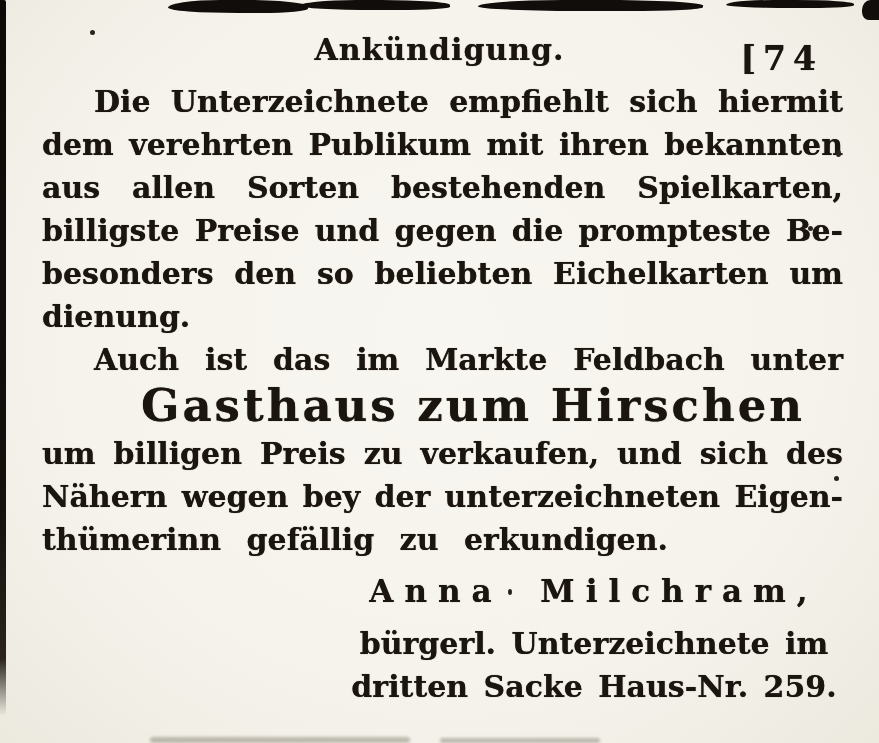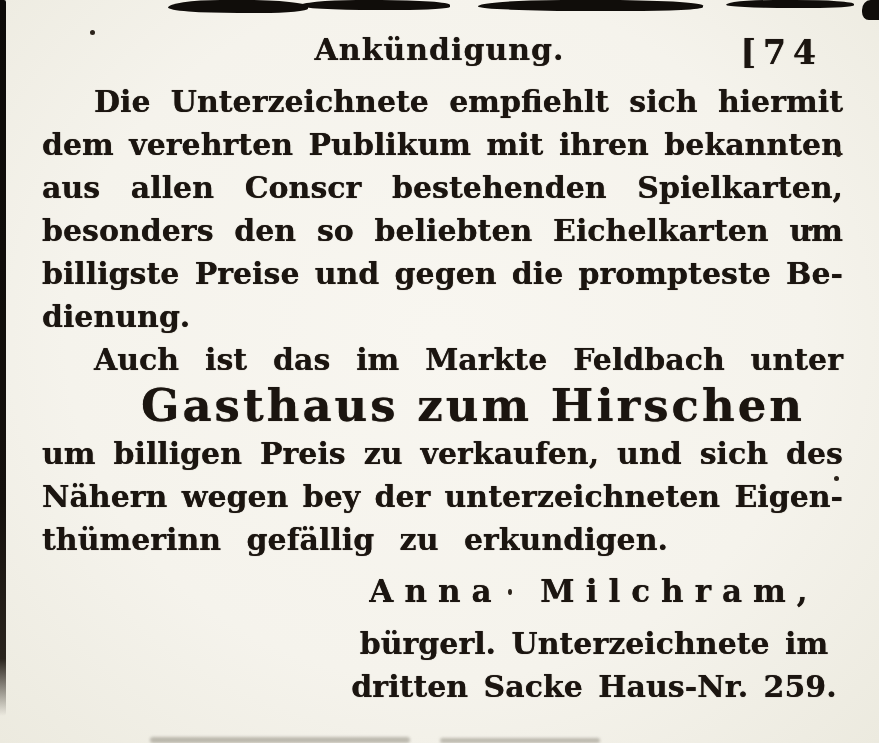--- a/index.html
+++ b/index.html
@@ -33,21 +33,21 @@
   .cut.e{left:862px;top:0;width:17px;height:20px;border-radius:50% 0 0 40%;}
 
   .speck{position:absolute;background:#2c241b;border-radius:50%;}
 
   
   .header{position:relative;margin-top:22px;height:58px;}
   .title{
     text-align:center;font-size:30px;line-height:56px;letter-spacing:1px;
   }
   .page-marker{
-    position:absolute;right:56px;top:11px;
+    position:absolute;right:56px;top:17px;
     font-size:33px;letter-spacing:7px;font-weight:700;
   }
 
   
   .col{padding:0 36px 0 42px;}
   .line{
     margin:0;font-size:30px;line-height:43px;white-space:nowrap;
   }
   .just{
     white-space:normal;
@@ -97,23 +97,23 @@
 
   <div class="header">
     <div class="title ink">Ankündigung.</div>
     <div class="page-marker ink">[74</div>
   </div>
 
   <div class="col">
 
     <p class="line just indent ink">Die Unterzeichnete empfiehlt sich hiermit</p>
     <p class="line just ink">dem verehrten Publikum mit ihren bekannten</p>
-    <p class="line just ink">aus allen Conscr bestehenden Spielkarten,</p>
+    <p class="line just ink">aus allen Sorten bestehenden Spielkarten,</p>
+    <p class="line just ink">billigste Preise und gegen die prompteste Be-</p>
     <p class="line just ink">besonders den so beliebten Eichelkarten um</p>
-    <p class="line just ink">billigste Preise und gegen die prompteste Be-</p>
     <p class="line ink">dienung.</p>
 
     <p class="line just indent ink">Auch ist das im Markte Feldbach unter</p>
 
     <h2 class="subheading ink">Gasthaus zum Hirschen</h2>
 
     <p class="line just ink">um billigen Preis zu verkaufen, und sich des</p>
     <p class="line just ink">Nähern wegen bey der unterzeichneten Eigen-</p>
     <p class="line wsp2 ink">thümerinn gefällig zu erkundigen.</p>
 

